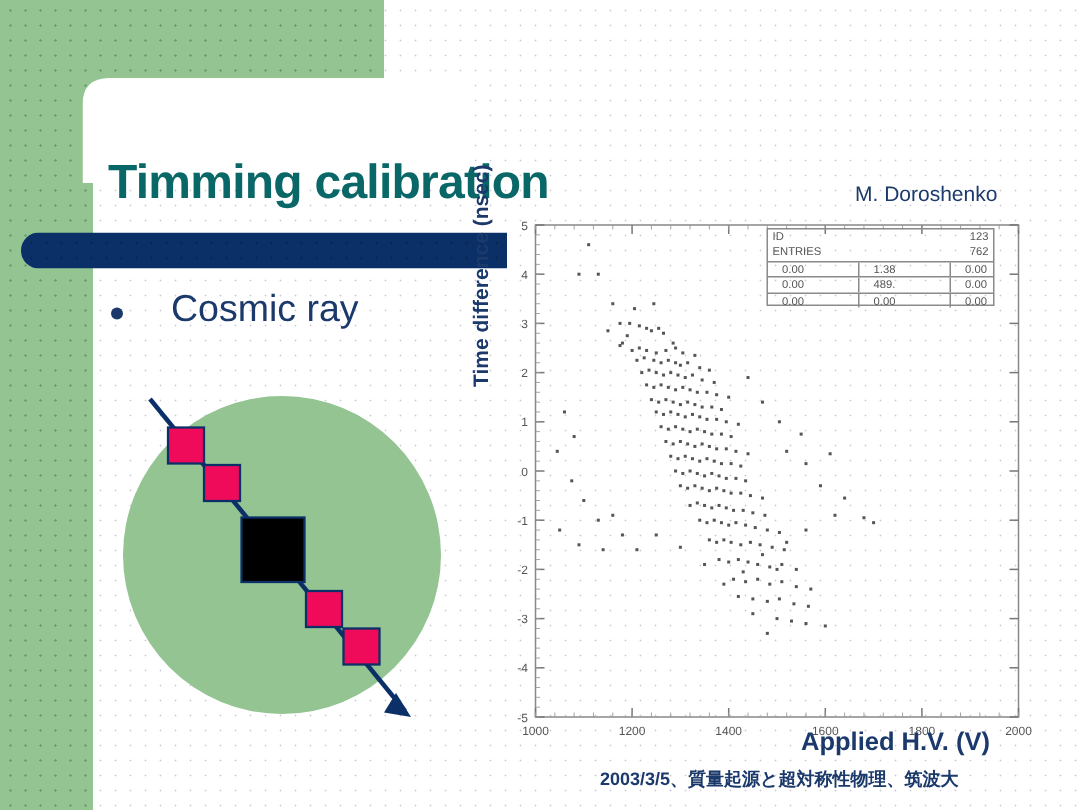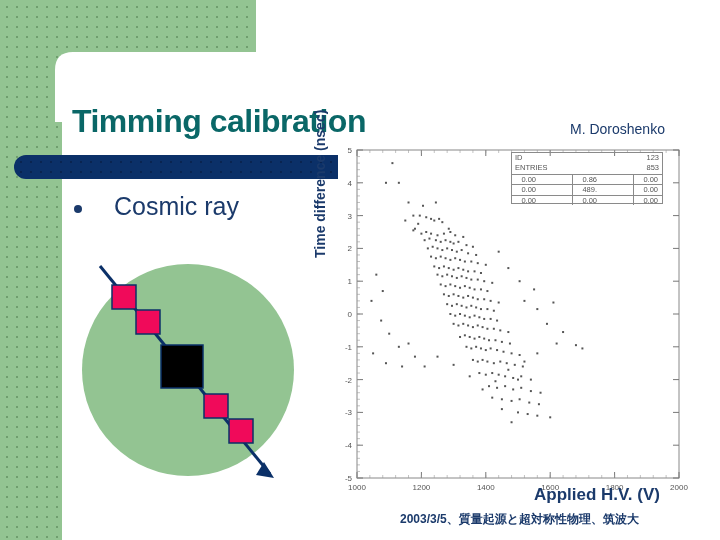--- a/index.html
+++ b/index.html
@@ -512,26 +512,26 @@
   <div class="statsbox">
     <div class="stats-row">
       <div class="stats-head">
         <span>ID</span>
         <span>123</span>
       </div>
     </div>
     <div class="stats-row">
       <div class="stats-head">
         <span>ENTRIES</span>
-        <span>853</span>
+        <span>762</span>
       </div>
     </div>
     <div class="stats-row sep">
       <span class="stats-cell">0.00</span>
-      <span class="stats-cell">0.86</span>
+      <span class="stats-cell">1.38</span>
       <span class="stats-cell">0.00</span>
     </div>
     <div class="stats-row sep">
       <span class="stats-cell">0.00</span>
       <span class="stats-cell">489.</span>
       <span class="stats-cell">0.00</span>
     </div>
     <div class="stats-row sep">
       <span class="stats-cell">0.00</span>
       <span class="stats-cell">0.00</span>

